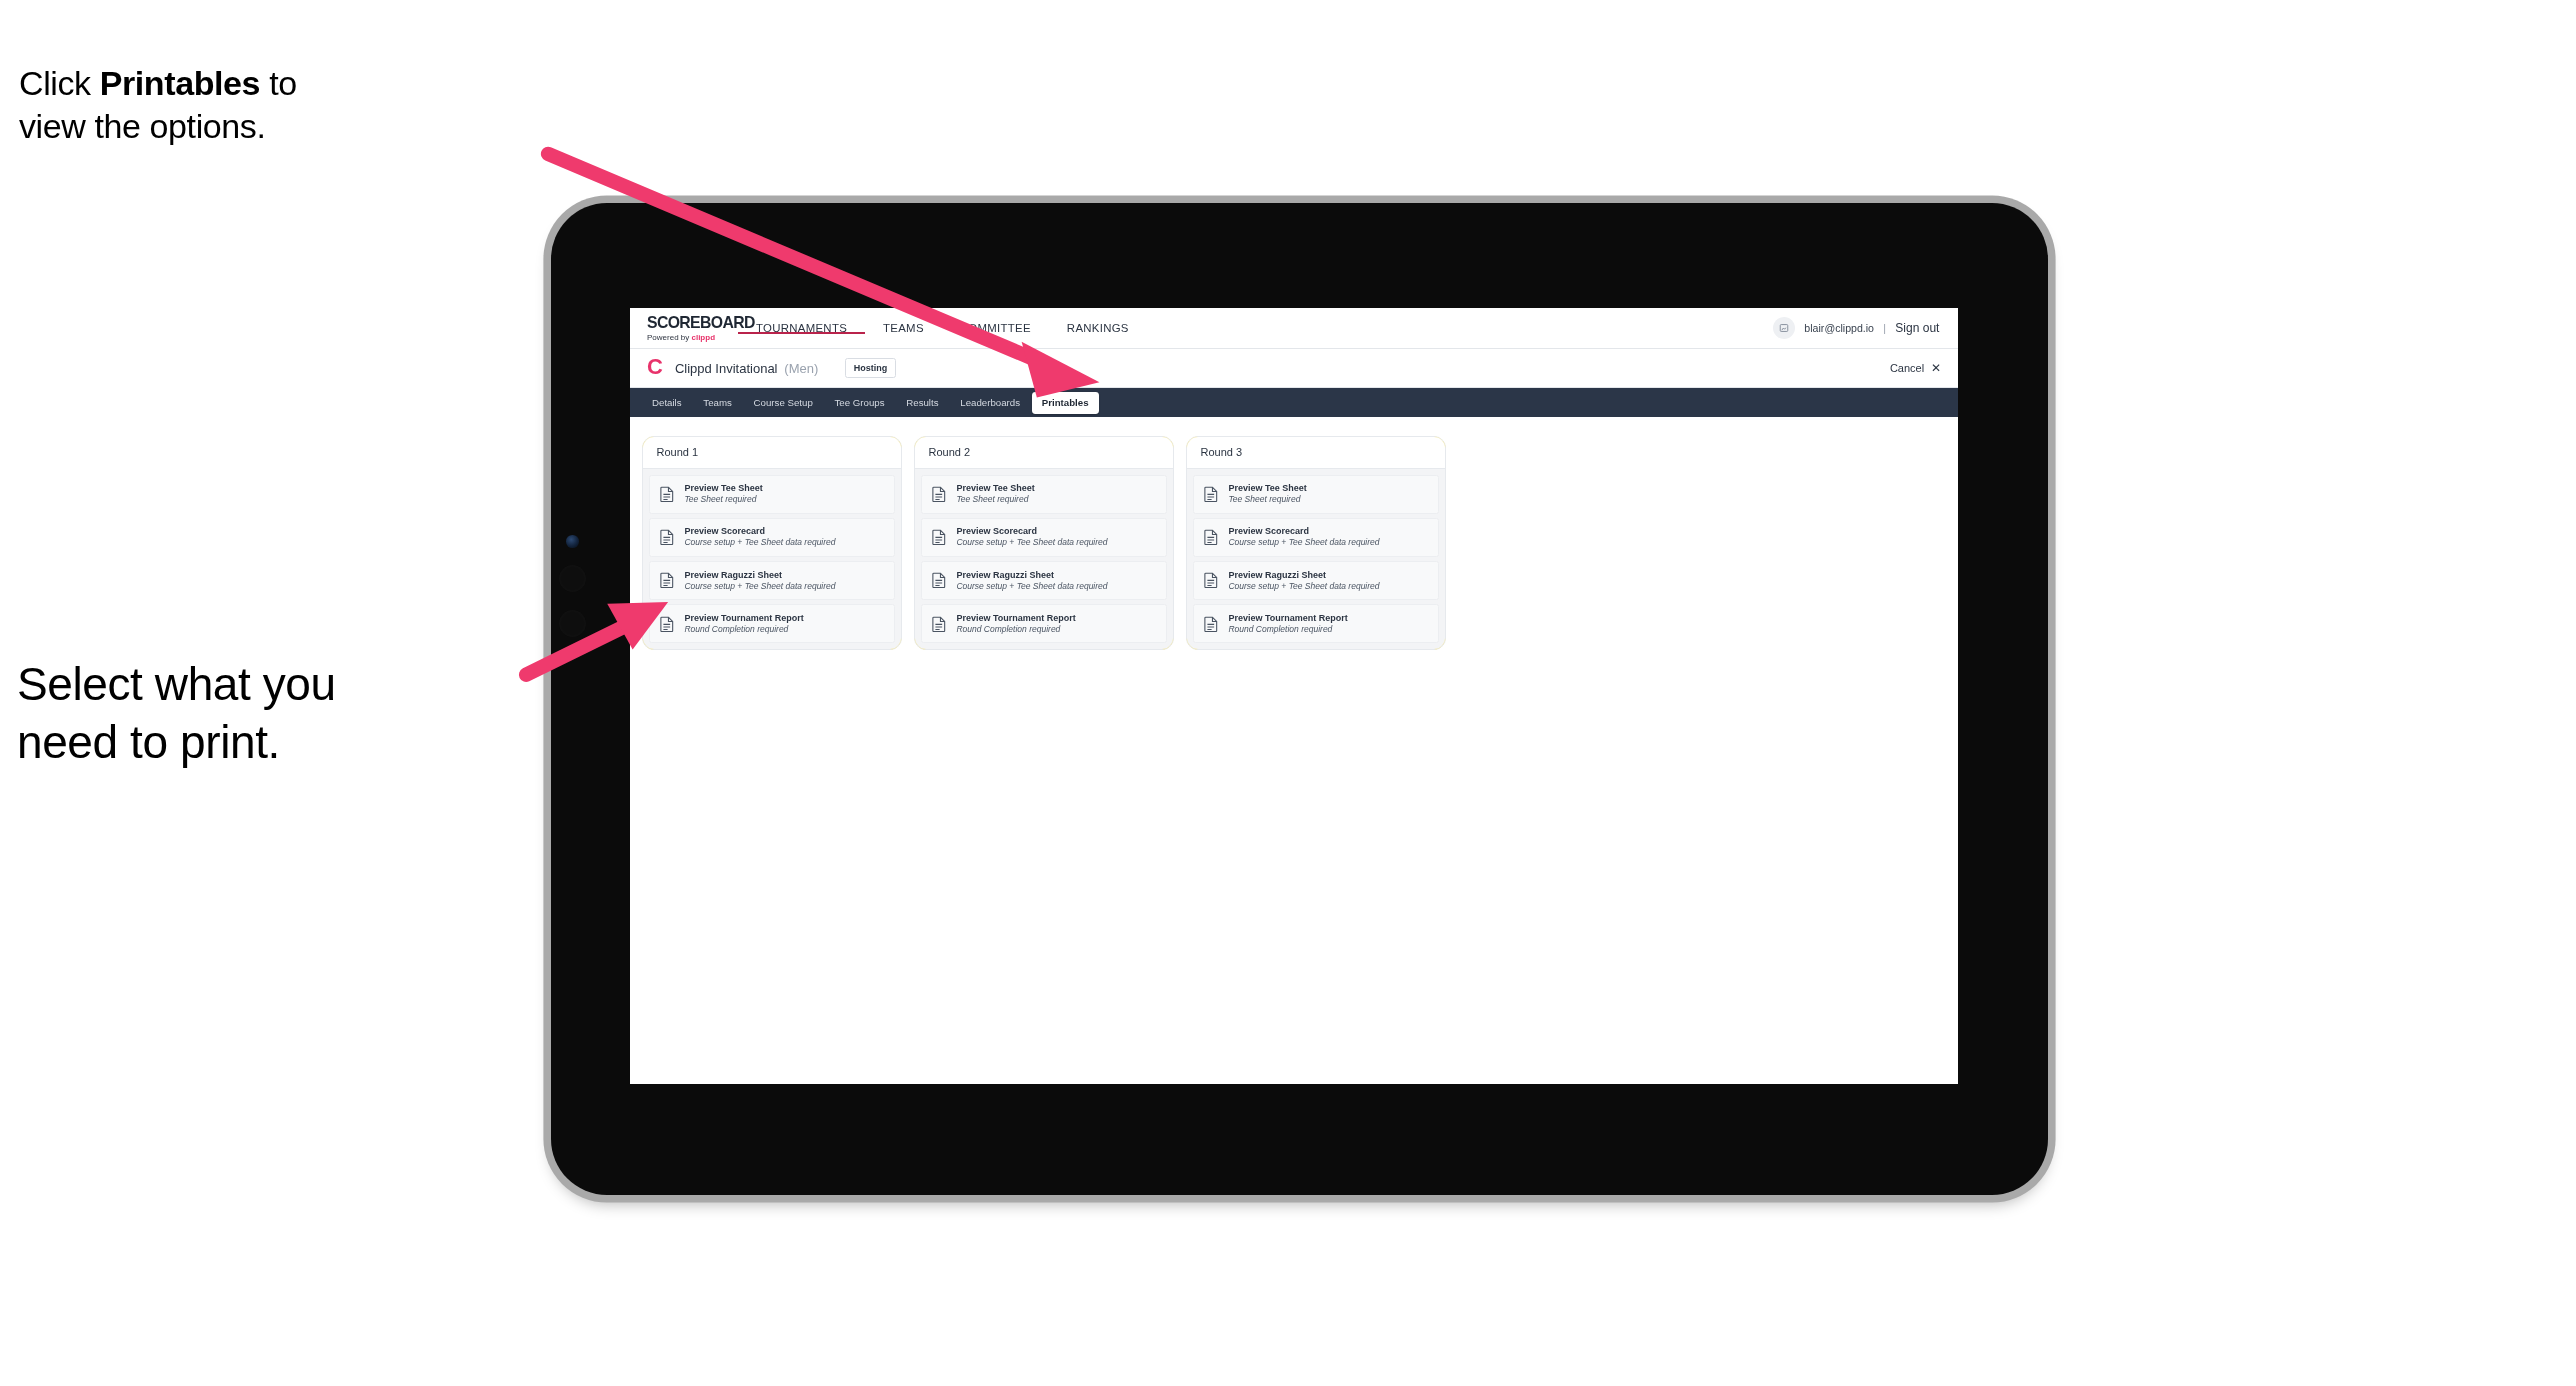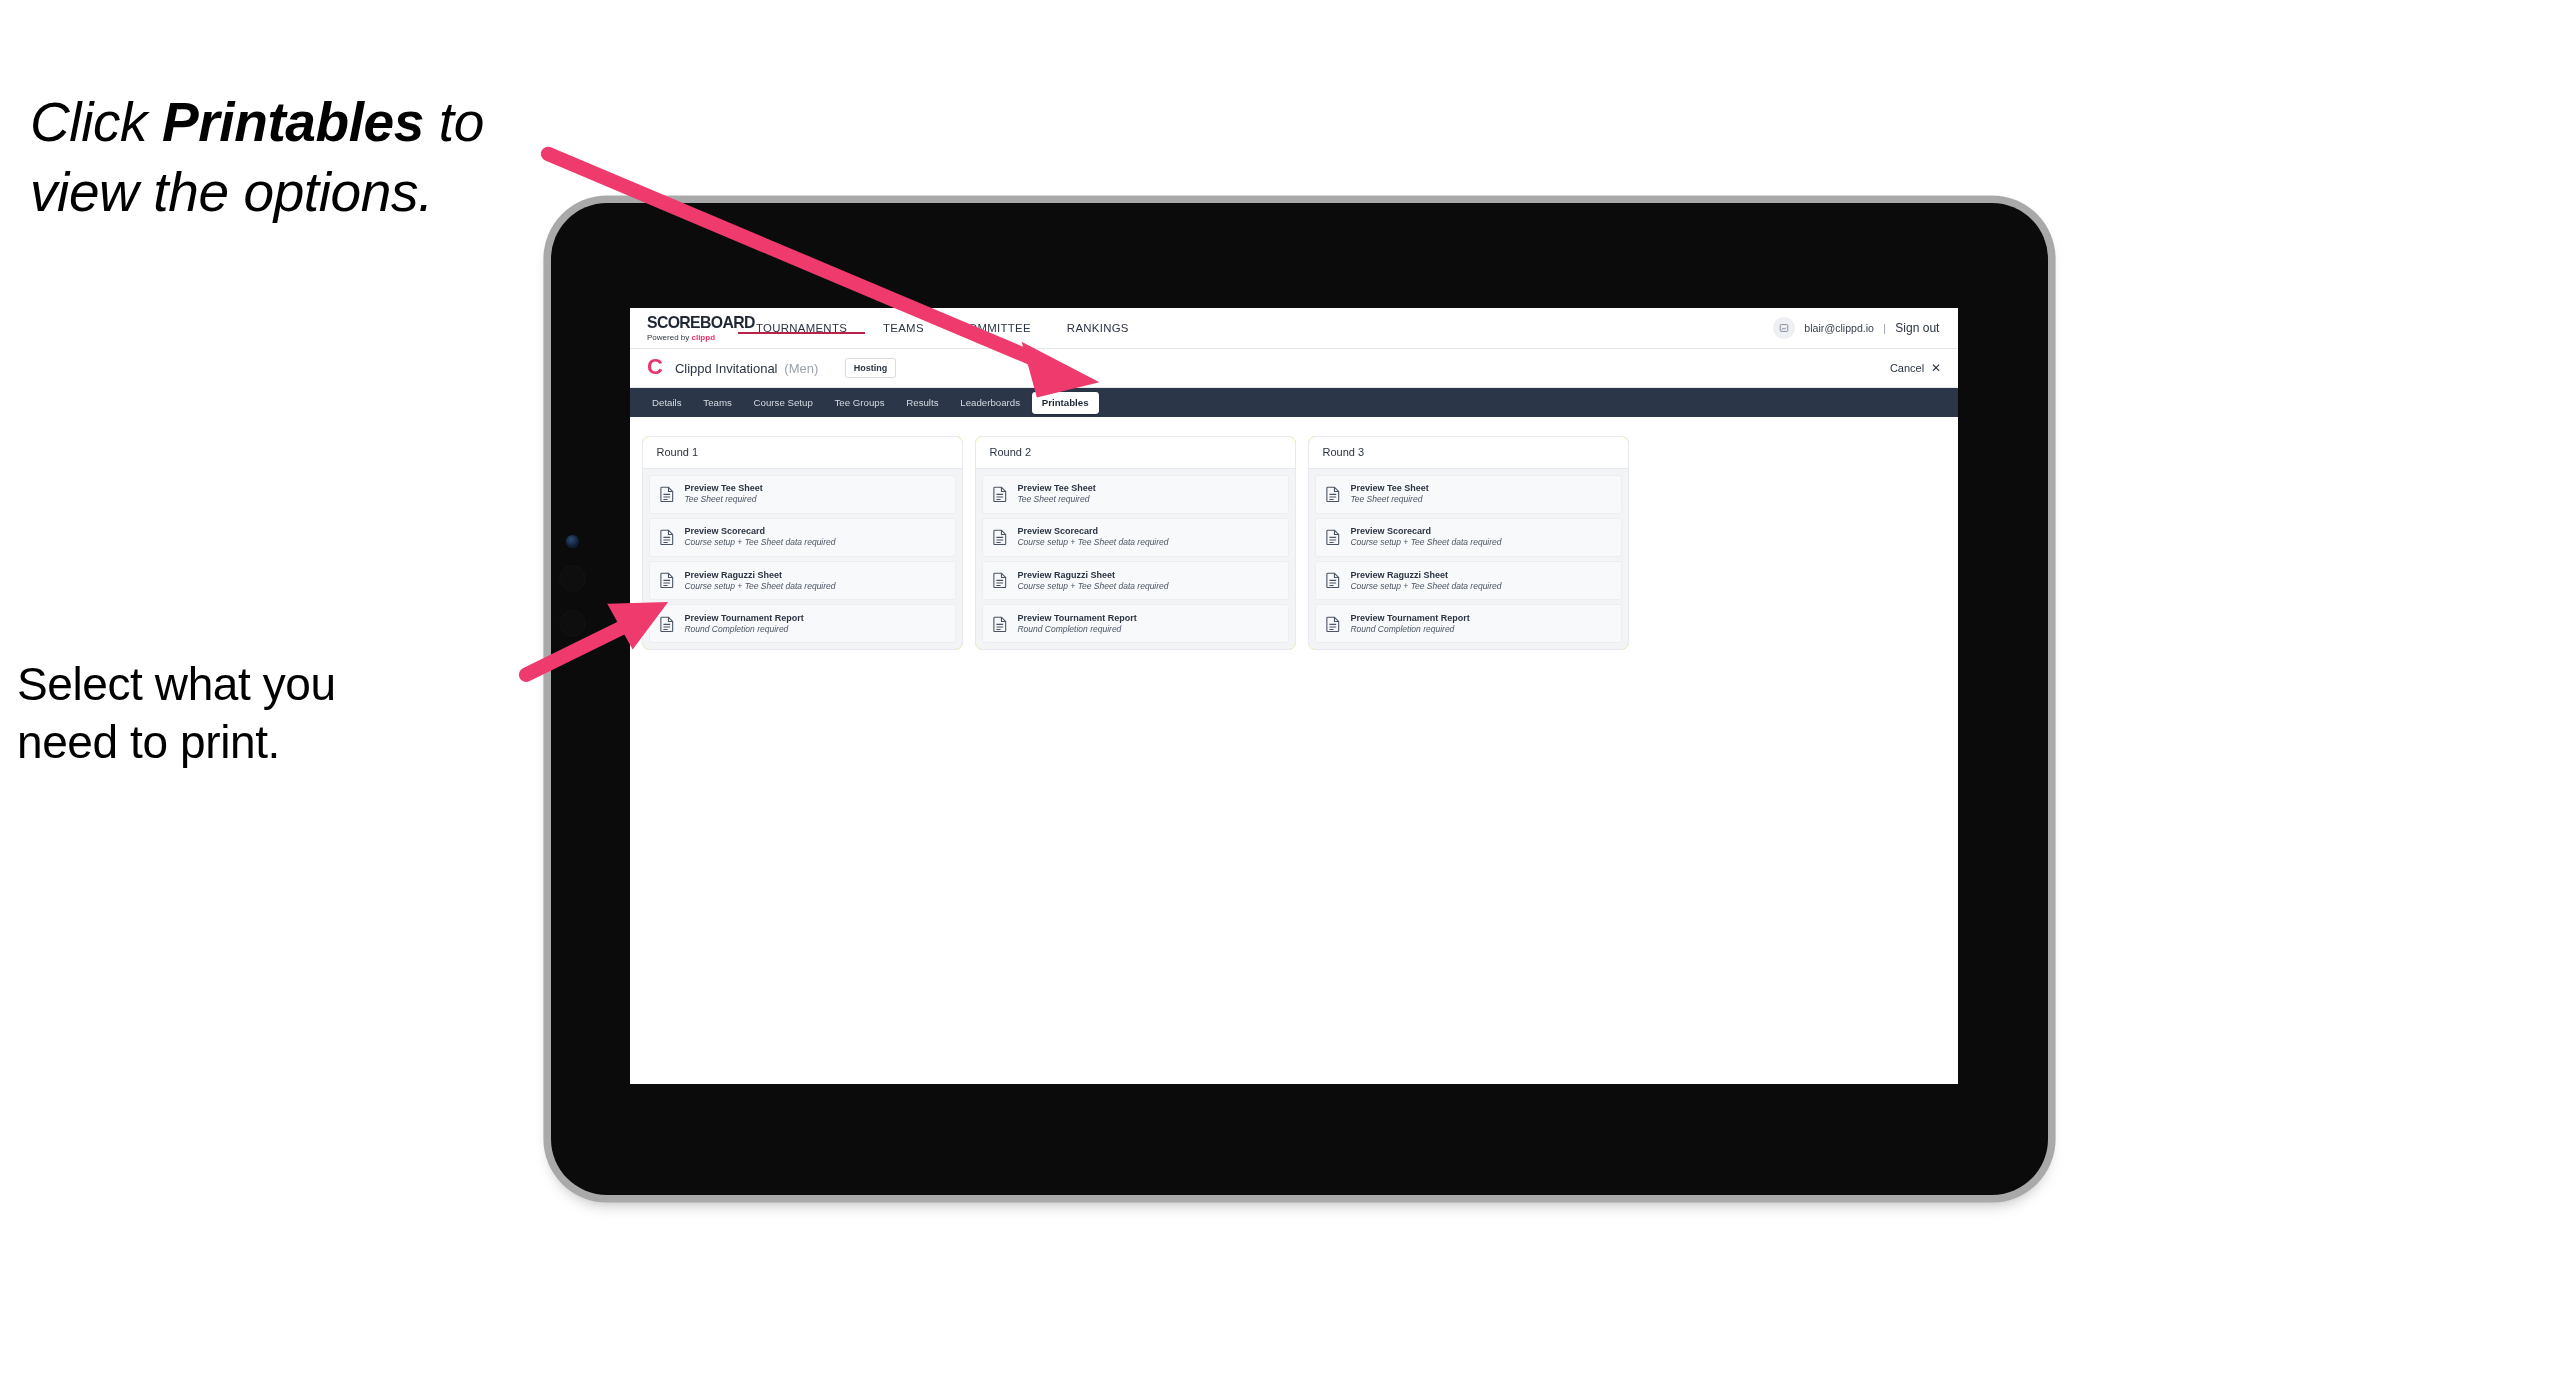--- a/index.html
+++ b/index.html
@@ -18,21 +18,21 @@
     position: absolute;
     color: #000;
     font-family: "Liberation Sans", sans-serif;
     font-weight: 400;
     letter-spacing: -0.4px;
     line-height: 1.27;
     white-space: pre-line;
   }
   .annot b { font-weight: 700; }
 
-  #annot-click   { left: 30px;  top: 18.6px;  font-size: 55px; width: 541px; font-style: italic; }
+  #annot-click   { left: 19px;  top: 18.6px;  font-size: 34px; width: 541px; }
   #annot-select  { left: 17px;  top: 655px; font-size: 46px; width: 524px; }
   #annot-note    { left: 18.6px;  top: 1039px;font-size: 46px; width: 677px; }
 
   
   .arrow-svg { position:absolute; left:0; top:0; width:2576px; height:1386px; pointer-events:none; }
 
   
   #tablet {
     position: absolute;
     left: 551px; top: 203px;
@@ -143,24 +143,24 @@
     cursor:pointer; white-space:nowrap;
   }
   .subnav-item.active {
     background:#ffffff; color:#1f2733; font-weight:600;
     box-shadow:0 0.8px 1.7px rgba(0,0,0,0.2);
   }
 
   
   #content { padding: 18.6px 12px; display:flex; gap:12px; align-items:flex-start; }
   .round-col {
-    width: 321px;
+    width: 260px;
     background:#fde047;
     border:0.8px solid #e6e9ed;
-    border-radius:7px;
+    border-radius:12px;
     overflow:hidden;
   }
   .round-head {
     height:32px; display:flex; align-items:center;
     padding-left:13.5px; font-size:11px; color:#2b3442;
     border-bottom:0.8px solid #e6e9ed; background:#fff;
   }
   .round-body { background:#f3f4f6; padding:6px; display:flex; flex-direction:column; gap:4.2px; }
   .print-item {
     background:#f8f9fa;

